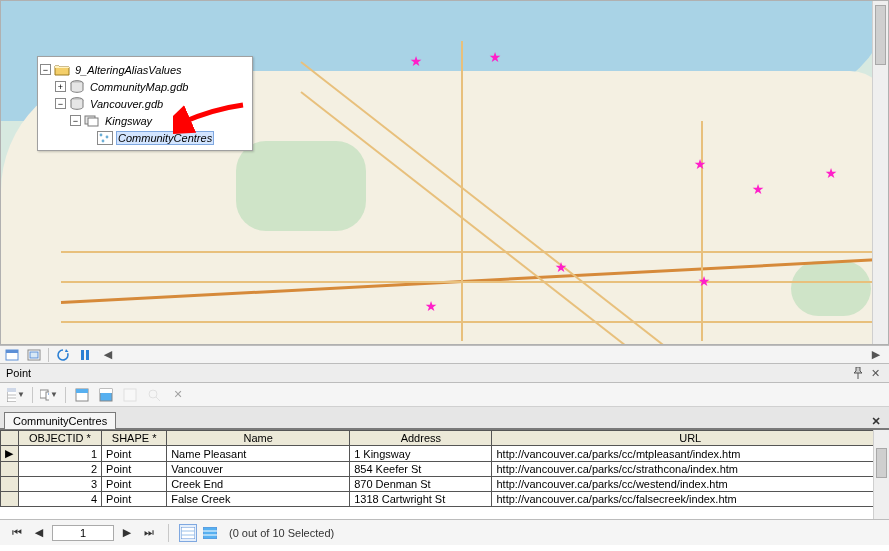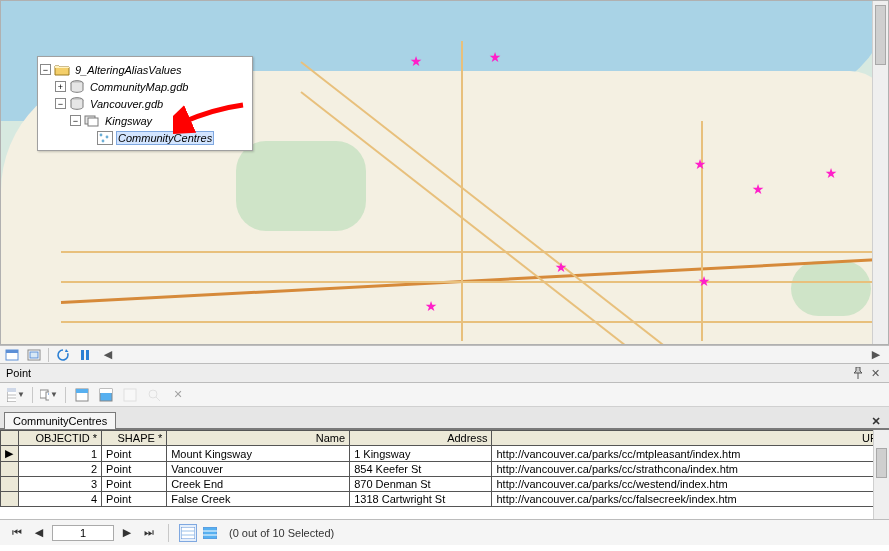--- a/index.html
+++ b/index.html
@@ -50,21 +50,21 @@
 
   
   .tab-strip { display:flex; align-items:flex-end; height:22px; background:#e6e6e6; border-bottom:1px solid #7a7a7a; padding-left:4px; gap:2px; }
   .tab { background:#f6f6f6; border:1px solid #7a7a7a; border-bottom:none; padding:2px 8px; position:relative; top:1px; font-size:11px; }
   .tab-strip .tab-close { margin-left:auto; margin-right:6px; width:14px; height:14px; display:flex; align-items:center; justify-content:center; cursor:pointer; font-weight:bold; color:#333; }
 
   
   .grid-wrap { height:90px; overflow:hidden; background:#fff; border-top:1px solid #7a7a7a; }
   table.attr { border-collapse:collapse; width:100%; }
   table.attr th, table.attr td { border:1px solid #555; padding:1px 4px; font-size:11px; height:15px; white-space:nowrap; text-align:left; }
-  table.attr th { background:#ece9d8; font-weight:normal; text-align:right; }
+  table.attr th { background:#ece9d8; font-weight:normal; text-align:center; }
   table.attr td.objid { text-align:right; width:75px; }
   table.attr th.rowhdr, table.attr td.rowhdr { width:14px; background:#ece9d8; border-right:1px solid #555; }
   table.attr td.rowhdr.sel { color:#000; }
   col.url { width:390px; }
 
   
   .rec-nav { display:flex; align-items:center; gap:4px; height:26px; padding:2px 8px; border-top:1px solid #bcbcbc; background:#f5f5f5; }
   .rec-nav .nav-btn { width:18px; height:18px; display:inline-flex; align-items:center; justify-content:center; cursor:pointer; color:#333; }
   .rec-nav input { width:62px; height:16px; font-size:11px; text-align:center; border:1px solid #aaa; }
   .rec-nav .vsep { width:1px; height:18px; background:#c8c8c8; margin:0 6px; }
@@ -294,21 +294,21 @@
         <th>Name</th>
         <th>Address</th>
         <th>URL</th>
       </tr>
     </thead>
     <tbody id="grid-body">
         <tr>
           <td class="rowhdr sel">▶</td>
           <td class="objid">1</td>
           <td>Point</td>
-          <td>Mount Kingsway</td>
+          <td>Name Pleasant</td>
           <td>1 Kingsway</td>
           <td>http://vancouver.ca/parks/cc/mtpleasant/index.htm</td>
         </tr>
         <tr>
           <td class="rowhdr sel"></td>
           <td class="objid">2</td>
           <td>Point</td>
           <td>Vancouver</td>
           <td>854 Keefer St</td>
           <td>http://vancouver.ca/parks/cc/strathcona/index.htm</td>

